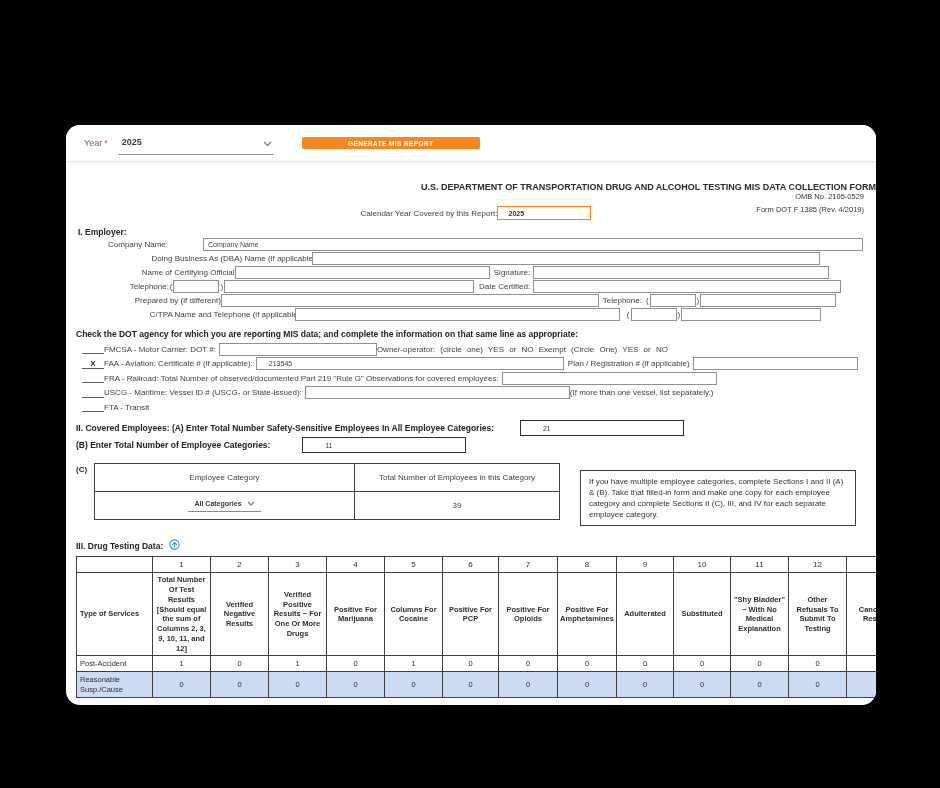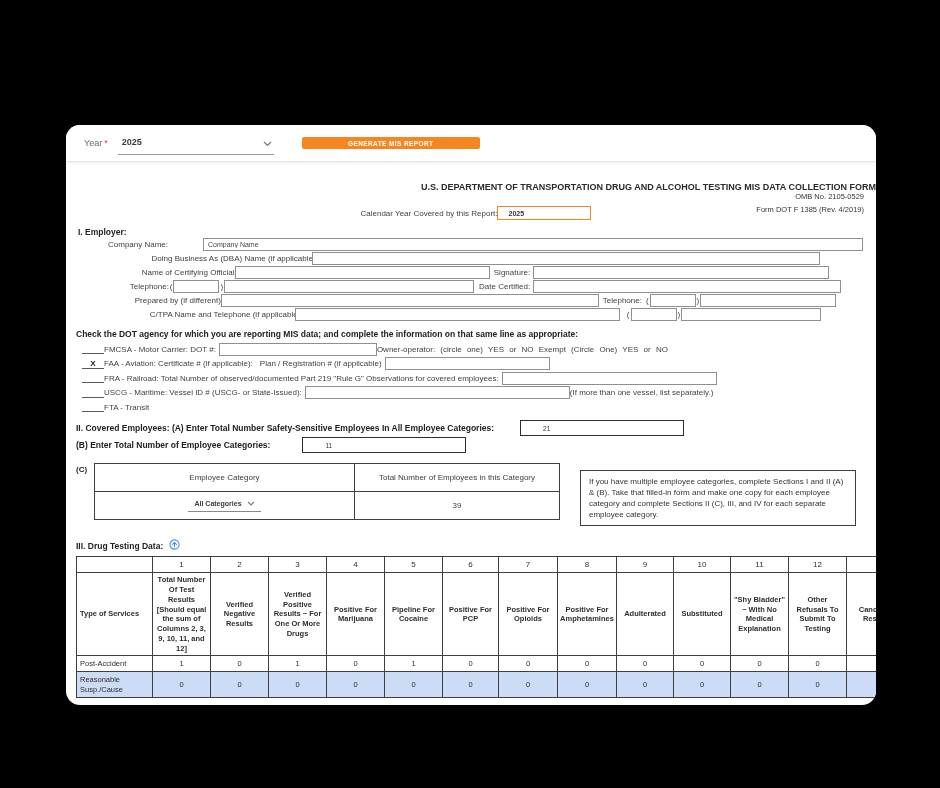--- a/index.html
+++ b/index.html
@@ -154,20 +154,21 @@
       <div class="agy" style="margin-top:3px;">
         <div class="arow">
           <span class="blank"></span>
           <span class="flabel">FMCSA - Motor Carrier: DOT #:</span>
           <input class="fin" style="width: 148px;">
           <span class="suffix">Owner-operator: (circle one) YES or NO Exempt (Circle One) YES or NO</span>
         </div>
         <div class="arow">
           <span class="blank">X</span>
           <span class="flabel">FAA - Aviation: Certificate # (if applicable):</span>
+          <input class="fin" style="width: 290px; padding-left: 12px;" value="213545">
           <span class="flabel" style="padding-left:4px;">Plan / Registration # (if applicable)</span>
           <input class="fin" style="width: 155px;">
         </div>
         <div class="arow">
           <span class="blank"></span>
           <span class="flabel">FRA - Railroad: Total Number of observed/documented Part 219 "Rule G" Observations for covered employees:</span>
           <input class="fin" style="width: 205px;">
         </div>
         <div class="arow">
           <span class="blank"></span>
@@ -263,21 +264,21 @@
               <td class="num-cell">11</td>
               <td class="num-cell">12</td>
               <td class="num-cell"></td>
             </tr>
             <tr>
               <td class="hdr-cell type-hdr">Type of Services</td>
               <td class="hdr-cell">Total Number Of Test Results [Should equal the sum of Columns 2, 3, 9, 10, 11, and 12]</td>
               <td class="hdr-cell">Verified Negative Results</td>
               <td class="hdr-cell">Verified Positive Results ~ For One Or More Drugs</td>
               <td class="hdr-cell">Positive For Marijuana</td>
-              <td class="hdr-cell">Pipeline For Cocaine</td>
+              <td class="hdr-cell">Columns For Cocaine</td>
               <td class="hdr-cell">Positive For PCP</td>
               <td class="hdr-cell">Positive For Opioids</td>
               <td class="hdr-cell">Positive For Amphetamines</td>
               <td class="hdr-cell">Adulterated</td>
               <td class="hdr-cell">Substituted</td>
               <td class="hdr-cell">"Shy Bladder" ~ With No Medical Explanation</td>
               <td class="hdr-cell">Other Refusals To Submit To Testing</td>
               <td class="hdr-cell">Cancelled Results</td>
             </tr>
             <tr>

